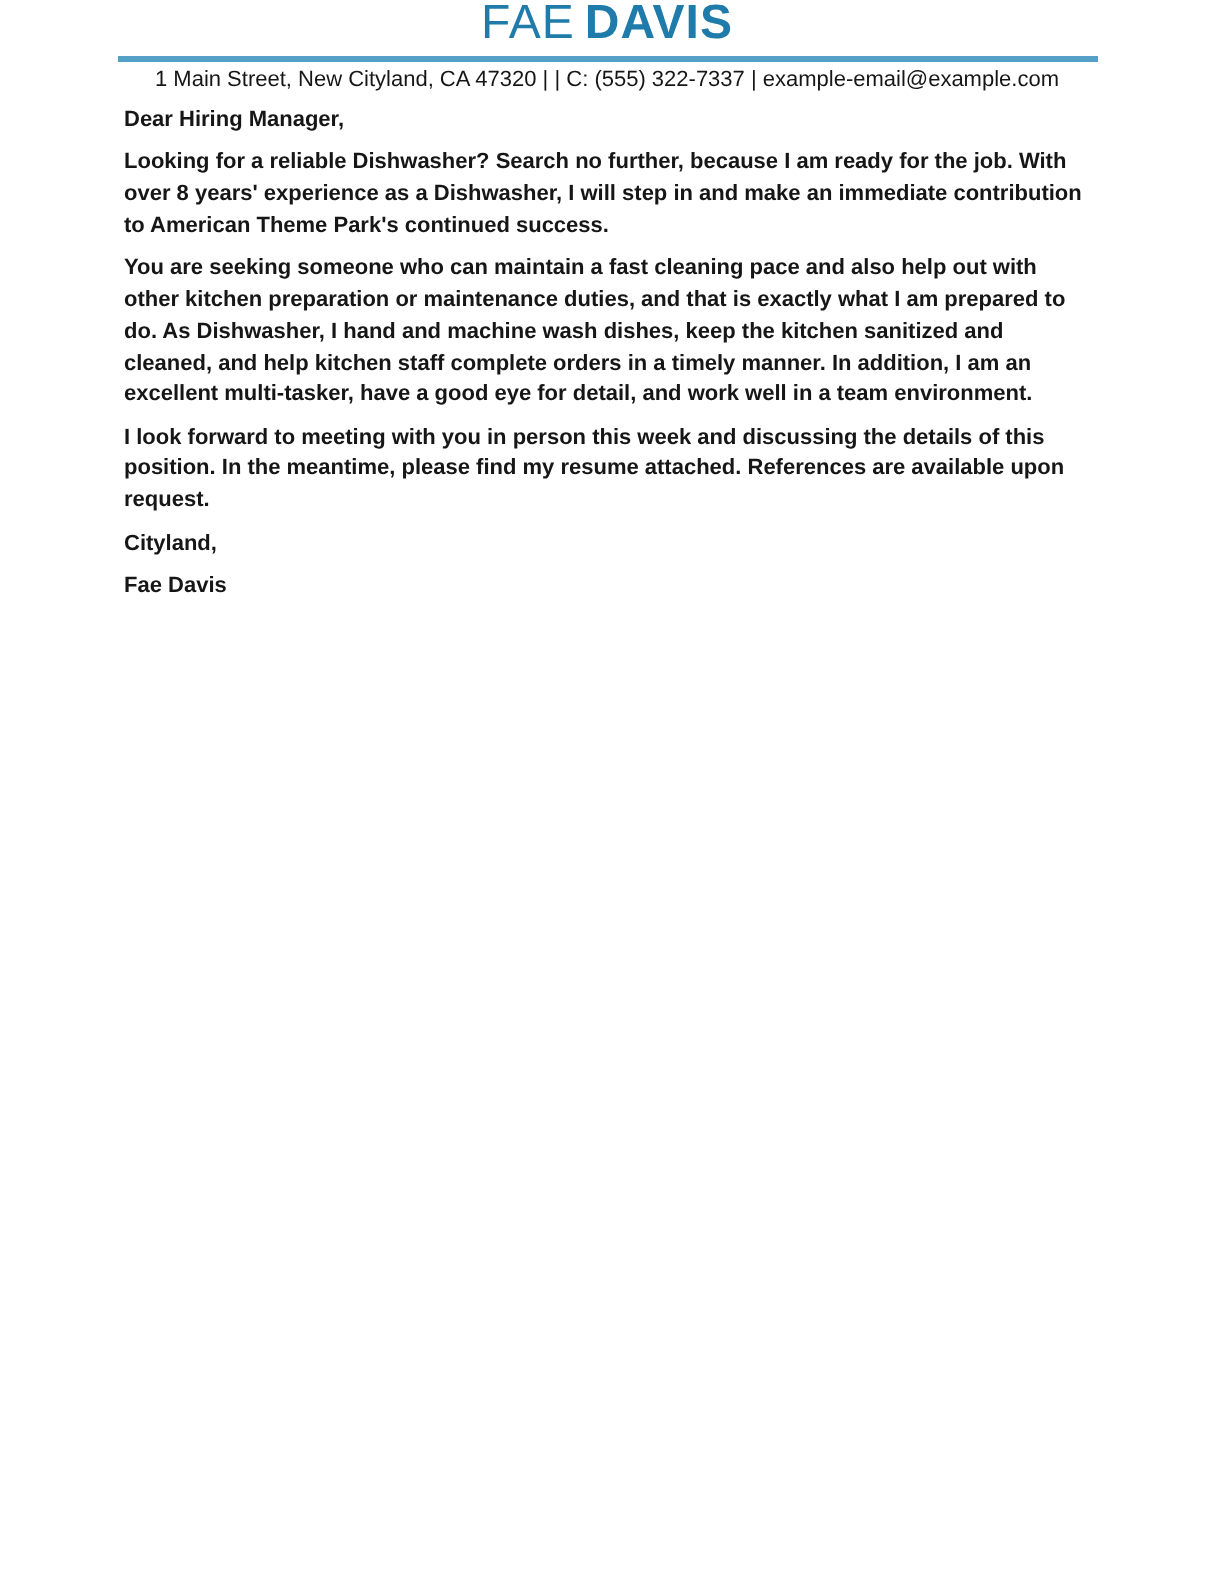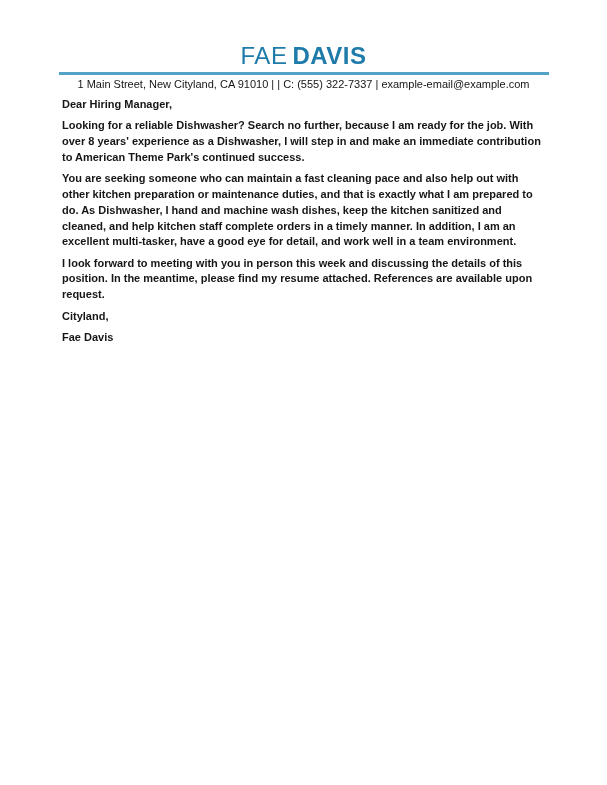--- a/index.html
+++ b/index.html
@@ -7,21 +7,20 @@
   body {
     width: 607px;
     height: 785px;
     font-family: "Liberation Sans", sans-serif;
     overflow: hidden;
   }
   .page {
     width: 607px;
     height: 620px;
     background: #ffffff;
-    padding-top: 44px;
     color: #161616;
   }
   .letterhead { text-align: center; }
   .name {
     font-size: 24px;
     line-height: 24px;
     color: #1e7baa;
     letter-spacing: 0.5px;
     white-space: nowrap;
   }
@@ -52,21 +51,21 @@
   .signature { margin-top: 29.5px; }
 </style>
 </head>
 <body>
 
 <div class="page">
 
   <div class="letterhead">
     <h1 class="name"><span class="first">FAE</span><span class="last">DAVIS</span></h1>
     <div class="rule"></div>
-    <div class="contact">1 Main Street, New Cityland, CA 91010 | | C: (555) 322-7337 | example-email@example.com</div>
+    <div class="contact">1 Main Street, New Cityland, CA 47320 | | C: (555) 322-7337 | example-email@example.com</div>
   </div>
 
   <div class="letter-body">
     <p>Dear Hiring Manager,</p>
     <p>Looking for a reliable Dishwasher? Search no further, because I am ready for the job. With over 8 years' experience as a Dishwasher, I will step in and make an immediate contribution to American Theme Park's continued success.</p>
     <p>You are seeking someone who can maintain a fast cleaning pace and also help out with other kitchen preparation or maintenance duties, and that is exactly what I am prepared to do. As Dishwasher, I hand and machine wash dishes, keep the kitchen sanitized and cleaned, and help kitchen staff complete orders in a timely manner. In addition, I am an excellent multi-tasker, have a good eye for detail, and work well in a team environment.</p>
     <p>I look forward to meeting with you in person this week and discussing the details of this position. In the meantime, please find my resume attached. References are available upon request.</p>
     <p>Cityland,</p>
     <p class="signature">Fae Davis</p>
   </div>

